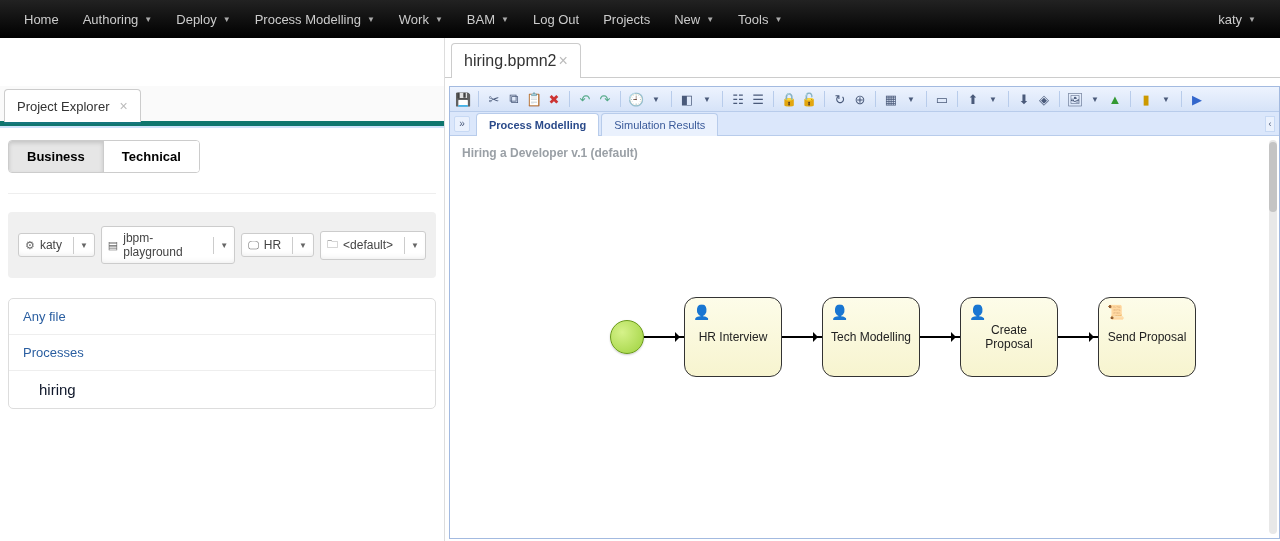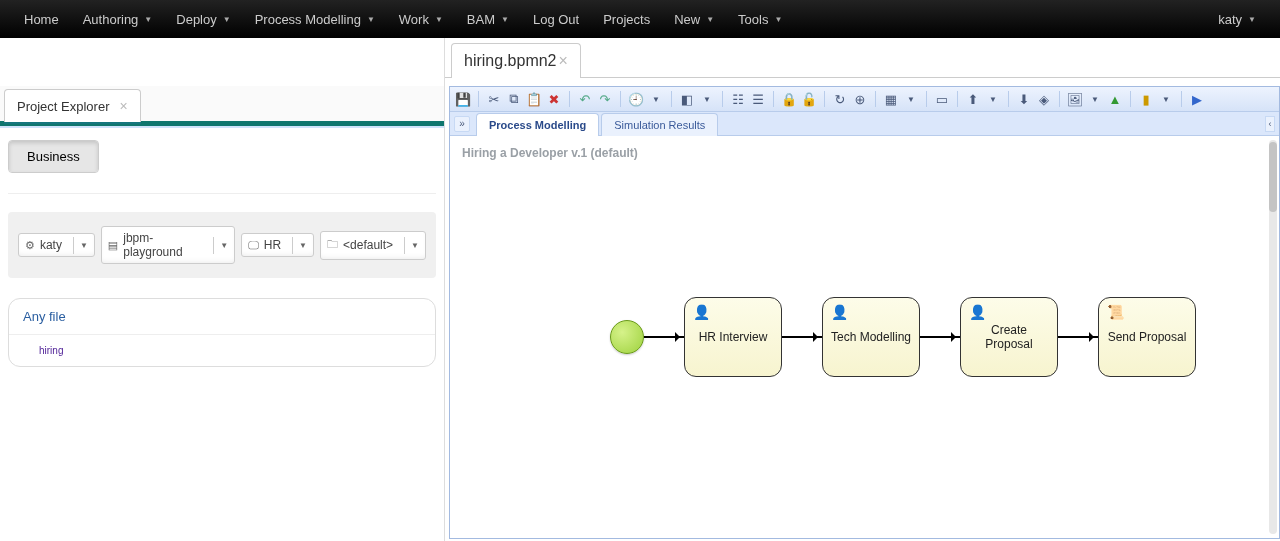--- a/index.html
+++ b/index.html
@@ -18,36 +18,36 @@
   
   
   .tabstrip { height: 40px; display: flex; align-items: flex-end; background: #fafafa; border-bottom: 5px solid #0f766e; padding-left: 4px; margin-top: 48px; }
   .tab { background: #fff; border: 1px solid #ccc; border-bottom: none; border-radius: 4px 4px 0 0; padding: 8px 12px; display: flex; align-items: center; gap: 10px; font-size: 13px; color: #333; position: relative; top: 1px; box-shadow: 0 2px 3px -2px rgba(0,0,100,.15) inset; }
   .tab .close { color: #bbb; cursor: pointer; font-size: 14px; }
   .tab.active-left { box-shadow: 0 2px 0 rgba(60,120,220,0.15); }
   
   
   .left-body { padding: 12px 8px; background: #fff; border-top: 2px solid #cfe3fb; flex:1; overflow:auto; }
   .toggle { display: inline-flex; border: 1px solid #ccc; border-radius: 4px; overflow: hidden; margin-bottom: 20px; }
-  .toggle button { border: none; background: #fff; padding: 8px 18px; font-size: 13px; cursor: pointer; }
+  .toggle button { border: none; background: #fff; padding: 8px 18px; font-size: 13px; cursor: pointer; font-weight: bold; }
   .toggle button.active { background: #e6e6e6; box-shadow: inset 0 2px 4px rgba(0,0,0,.15); }
   .toggle button + button { border-left: 1px solid #ccc; }
   
   .filters { background: #f0f0f0; border-radius: 4px; padding: 14px 10px; display: flex; gap: 6px; align-items: center; margin-bottom: 20px; }
   .dd { background: #fff; border: 1px solid #ccc; border-radius: 3px; padding: 4px 6px; display: inline-flex; align-items: center; gap: 5px; font-size: 12px; color: #444; cursor: pointer; box-shadow: inset 0 -4px 6px -4px rgba(0,0,0,.1);}
   .dd .ico { font-size: 11px; color: #666; }
   .dd.split { padding:0; }
   .dd.split .lbl { padding: 4px 6px; display:inline-flex; align-items:center; gap:5px;}
   .dd.split .carbox { border-left:1px solid #ccc; padding: 4px 6px; font-size:8px; color:#666;}
   
-  .filelist { border: 1px solid #ddd; border-radius: 12px; overflow: hidden; }
+  .filelist { border: 1px solid #ddd; border-radius: 5px; overflow: hidden; }
   .filelist .row { padding: 10px 14px; font-size: 13px; color: #2a5ea0; cursor: pointer; }
   .filelist .row + .row { border-top: 1px solid #eee; }
   .filelist .row.head { color: #2a5ea0; }
-  .filelist .subrow { padding: 10px 14px 10px 30px; color: #4c1d95; border-top: 1px solid #eee; font-size:10px; cursor:pointer;}
+  .filelist .subrow { padding: 10px 14px 10px 30px; color: #0f172a; border-top: 1px solid #eee; font-size:15px; cursor:pointer;}
   
   
   .editor-tabstrip { height: 40px; display:flex; align-items:flex-end; padding-left:6px; border-bottom:1px solid #ccc; }
   .etab { background:#fff; border:1px solid #ccc; border-bottom:none; border-radius:4px 4px 0 0; padding: 8px 12px; display:flex; align-items:center; gap:2px; font-size:16px; position:relative; top:1px; }
   .etab .close { color:#bbb; cursor:pointer; }
   
   .editor-frame { flex:1; padding: 8px 0 0 4px; }
   .bpmn-host { border:1px solid #a3bae0; background:#dbe7fb; height: calc(100% - 2px); display:flex; flex-direction:column; }
   .toolbar { display:flex; align-items:center; gap:2px; padding:3px 4px; background: linear-gradient(#edf3fe,#d6e3f8); border-bottom:1px solid #b8cceb; }
   .tbtn { width:18px; height:18px; display:inline-flex; align-items:center; justify-content:center; font-size:13px; color:#4a5a7a; cursor:pointer; border-radius:2px; }
@@ -128,20 +128,21 @@
   <div class="left">
     <div class="tabstrip">
       <div class="tab active-left">
         <span>Project Explorer</span>
         <span class="close">×</span>
       </div>
     </div>
     <div class="left-body">
       <div class="toggle">
         <button class="active">Business</button>
+        <button>Technical</button>
       </div>
       <hr style="border:none;border-top:1px solid #eee; margin:0 0 18px 0;">
       <div class="filters">
         <div class="dd split">
           <span class="lbl">
               <span class="ico">⚙</span>
               <span>katy</span>
             </span>
           <span class="carbox">▼</span>
         </div>
@@ -162,20 +163,21 @@
         <div class="dd split">
           <span class="lbl">
               <span class="ico">🗀</span>
               <span>&lt;default&gt;</span>
             </span>
           <span class="carbox">▼</span>
         </div>
       </div>
       <div class="filelist">
         <div class="row head">Any file</div>
+        <div class="row head">Processes</div>
         <div class="subrow">hiring</div>
       </div>
     </div>
   </div>
 
   <div class="right">
     <div class="editor-tabstrip">
       <div class="etab">
         <span>hiring.bpmn2</span>
         <span class="close">×</span>

